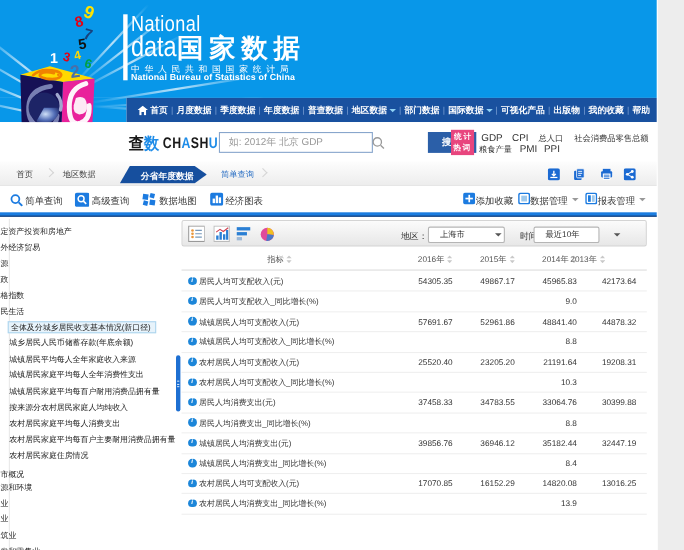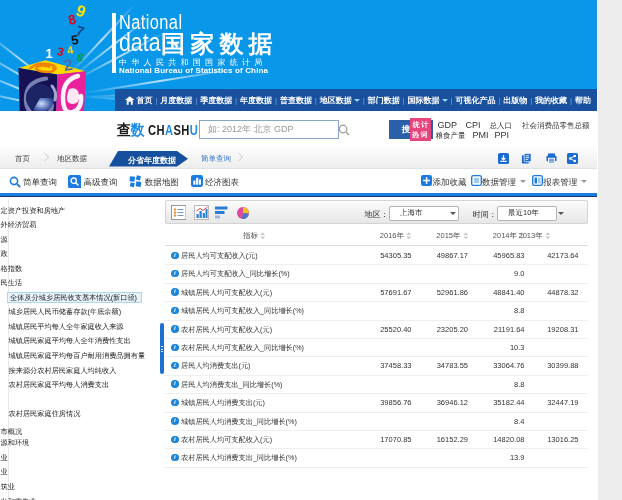--- a/index.html
+++ b/index.html
@@ -271,20 +271,21 @@
       <div class="ti" style="left:0.5px;top:63.7px">格指数</div>
       <div class="ti" style="left:0.5px;top:78.25px">民生活</div>
       <div id="treesel" style="top:92.60000000000001px"></div>
       <div class="ti" style="left:10px;top:92.80000000000001px">全体及分城乡居民收支基本情况(新口径)</div>
       <div class="ti" style="left:8.5px;top:107.35000000000001px">城乡居民人民币储蓄存款(年底余额)</div>
       <div class="ti" style="left:8.5px;top:121.9px">城镇居民平均每人全年家庭收入来源</div>
       <div class="ti" style="left:8.5px;top:136.45000000000002px">城镇居民家庭平均每人全年消费性支出</div>
       <div class="ti" style="left:8.5px;top:165.55px">按来源分农村居民家庭人均纯收入</div>
       <div class="ti" style="left:8.5px;top:151px">城镇居民家庭平均每百户耐用消费品拥有量</div>
       <div class="ti" style="left:8.5px;top:180.10000000000002px">农村居民家庭平均每人消费支出</div>
+      <div class="ti" style="left:8.5px;top:194.65px">农村居民家庭平均每百户主要耐用消费品拥有量</div>
       <div class="ti" style="left:8.5px;top:209.20000000000002px">农村居民家庭住房情况</div>
       <div class="ti" style="left:0.5px;top:227px">市概况</div>
       <div class="ti" style="left:0.5px;top:238.3px">源和环境</div>
       <div class="ti" style="left:0.5px;top:252.85000000000002px">业</div>
       <div class="ti" style="left:0.5px;top:267.40000000000003px">业</div>
       <div class="ti" style="left:0.5px;top:281.95px">筑业</div>
       <div class="ti" style="left:0.5px;top:296.5px">发和零售业</div>
     </div>
   <div id="thumb">
       <i style="top:23px"></i>
@@ -313,21 +314,21 @@
       </svg>
     <svg class="abs" style="left:71.4px;top:6.5px" width="14" height="14" viewBox="0 0 14 14">
         <circle cx="7" cy="7" r="6" fill="#e04a9a"></circle>
         <path d="M7 7 L7 1 A6 6 0 0 1 12.9 7.6 Z" fill="#f0c020"></path>
         <path d="M7 7 L12.9 7.6 A6 6 0 0 1 6 12.9 Z" fill="#4a78c8"></path>
       </svg>
     <span class="ptlbl" style="left:199.6px">地区：</span>
     <div class="sel" style="left:224px;width:70px">上海市</div>
     <span class="selarr" style="left:284.5px;top:12.5px"></span>
     <span class="ptlbl" style="left:307.7px">时间：</span>
-    <div class="sel" style="left:332px;width:60px">最近10年</div>
+    <div class="sel" style="left:320px;width:60px">最近10年</div>
     <span class="selarr" style="left:392.6px;top:12.5px"></span>
     <div id="tblhead">
         <span style="position:absolute;left:78px;top:7px">指标<svg width="5.5" height="7.5" viewBox="0 0 7 9" style="vertical-align:-1px;margin-left:2px">
             <polygon points="3.5,0 6.5,3.4 0.5,3.4" fill="#c9c9c9"></polygon>
             <polygon points="3.5,9 6.5,5.6 0.5,5.6" fill="#c9c9c9"></polygon>
           </svg></span>
         <span style="position:absolute;top:7px;width:60px;text-align:right;left:186.5px">2016年<svg width="5.5" height="7.5" viewBox="0 0 7 9" style="vertical-align:-1px;margin-left:2px">
             <polygon points="3.5,0 6.5,3.4 0.5,3.4" fill="#c9c9c9"></polygon>
             <polygon points="3.5,9 6.5,5.6 0.5,5.6" fill="#c9c9c9"></polygon>
           </svg></span>

